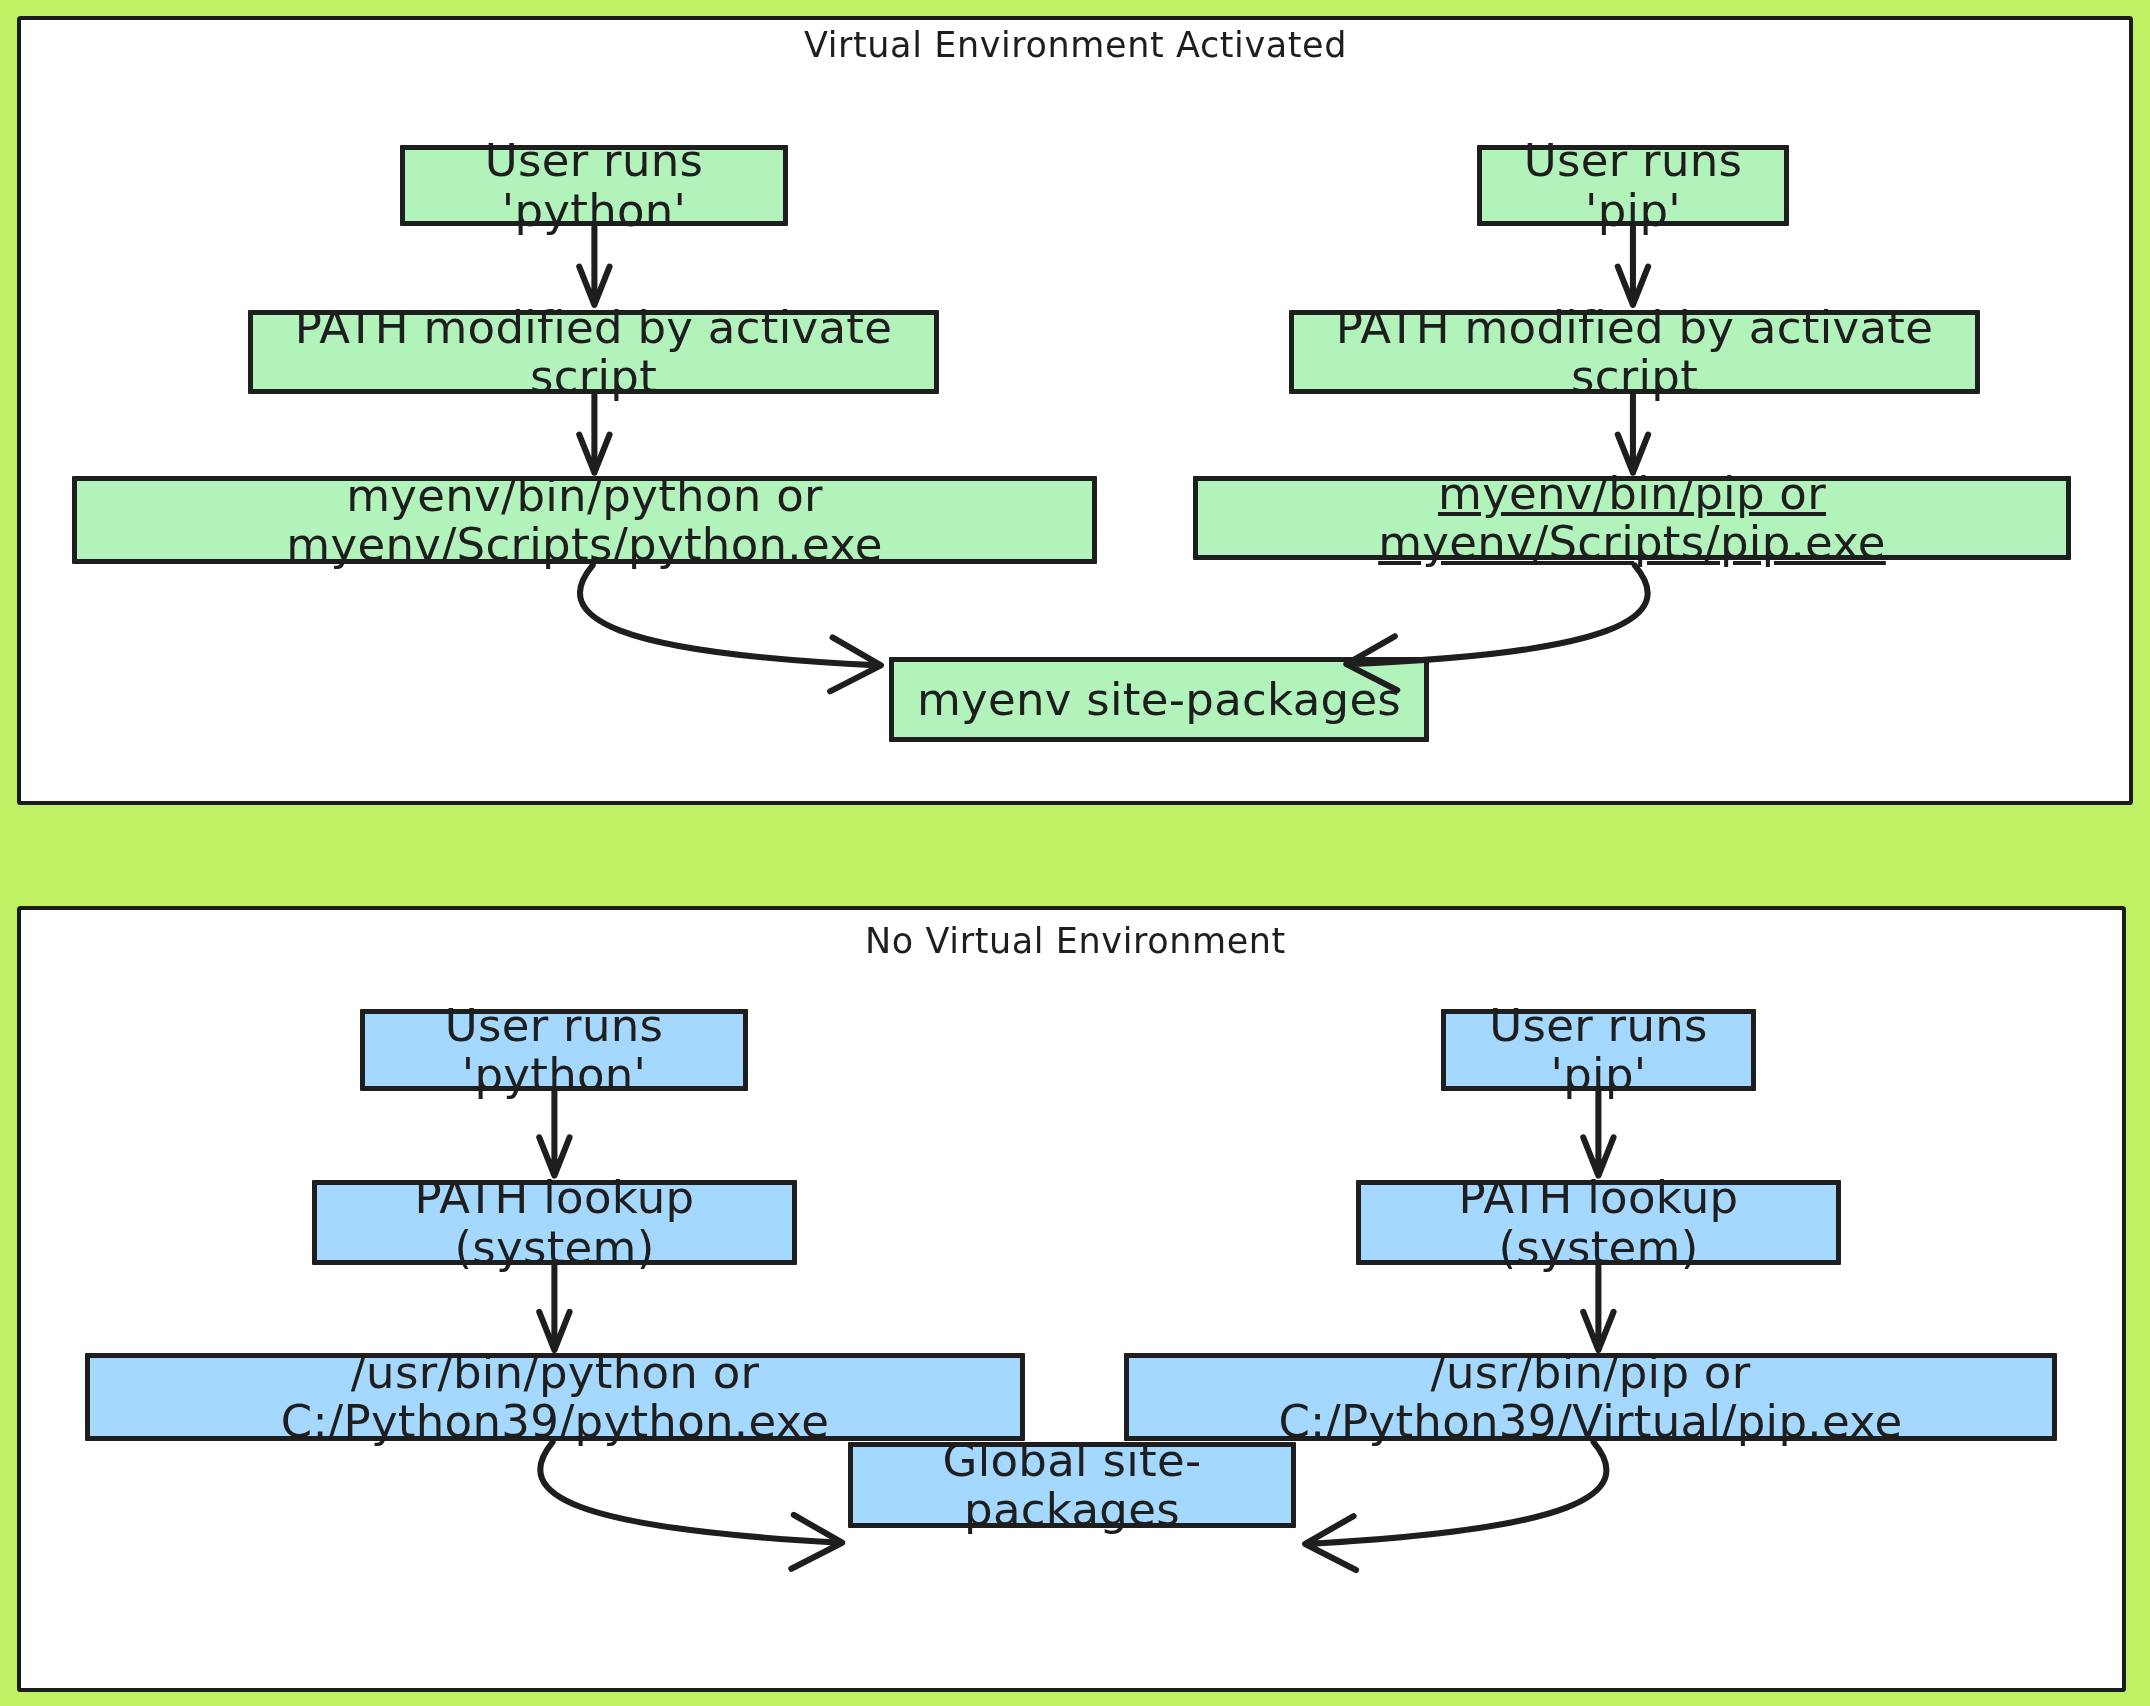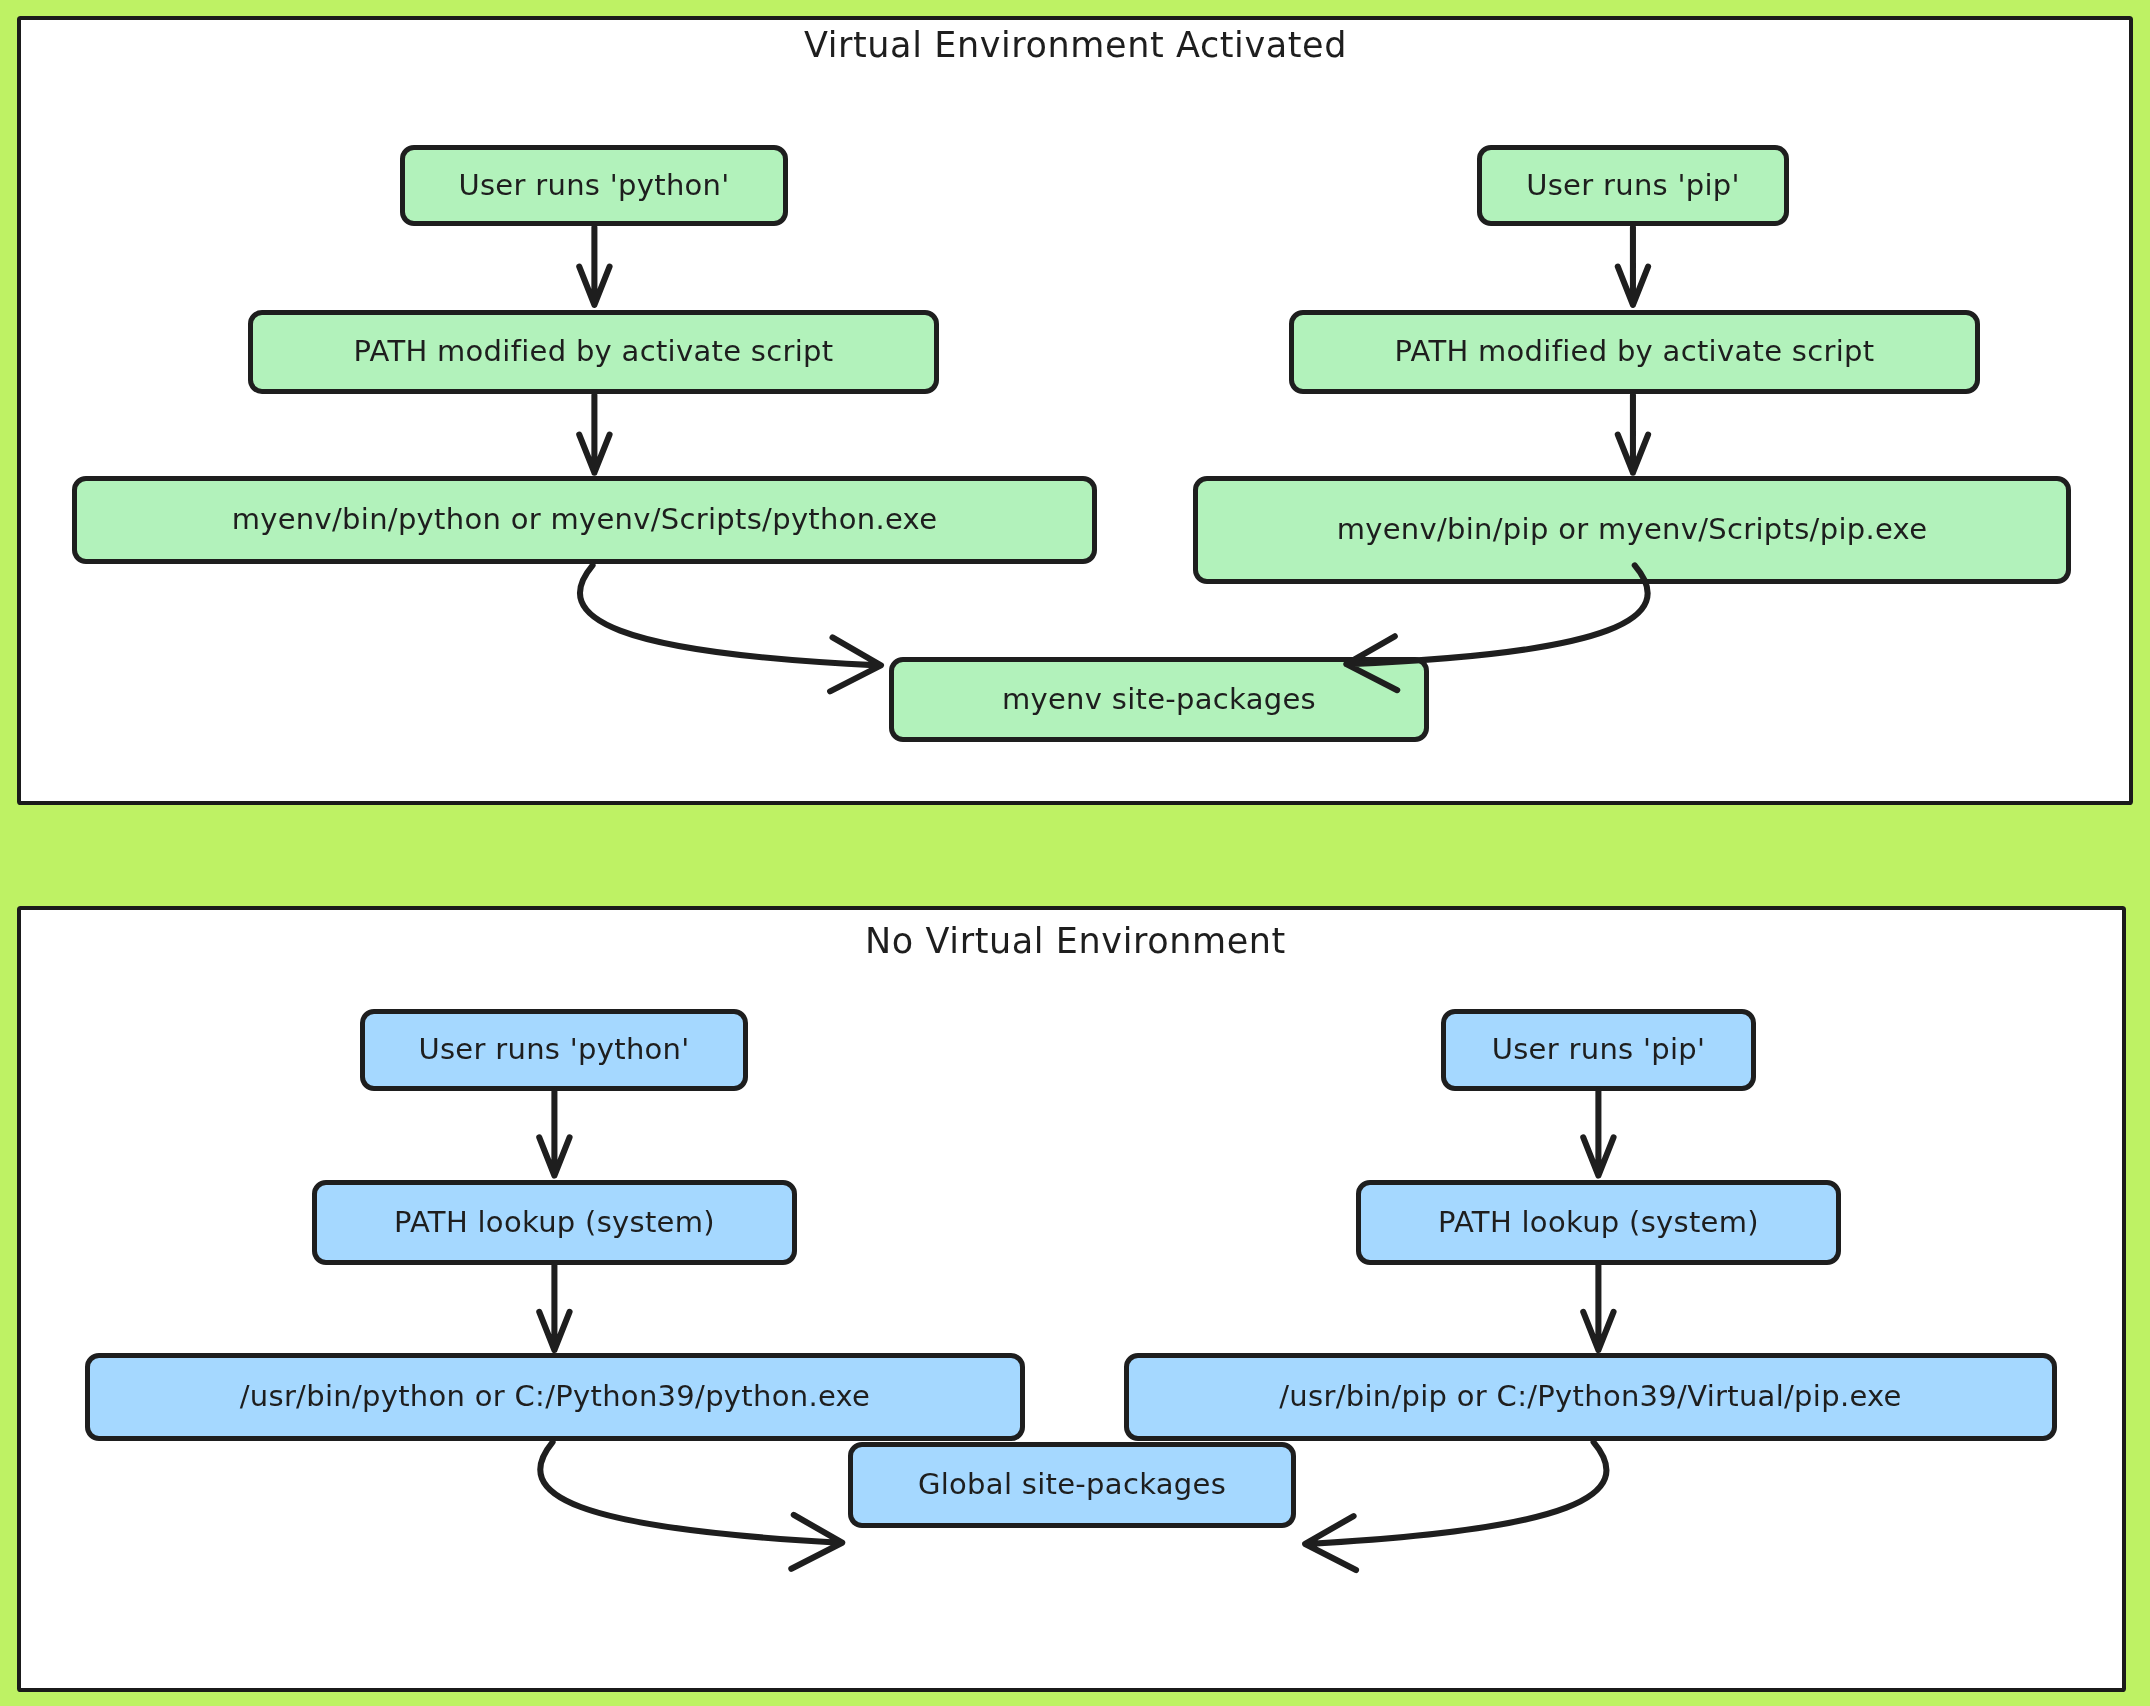--- a/index.html
+++ b/index.html
@@ -2,42 +2,42 @@
 <html style="font-size:9.7px"><head>
 <meta charset="utf-8">
 <style>
   html,body{margin:0;padding:0;background:#ffffff;}
   .canvas{position:relative;width:2151px;height:1707px;background:#bef264;
           font-family:"DejaVu Sans","Liberation Sans",sans-serif;color:#1e1e1e;overflow:hidden;}
   .panel{position:absolute;border:4.8px solid #1b1b1b;border-radius:3.6px;background:#ffffff;box-sizing:border-box;}
   .panel-title{position:absolute;left:0;width:2151px;text-align:center;font-size:35px;
                letter-spacing:0.6px;color:#1e1e1e;}
   .node{position:absolute;display:flex;align-items:center;justify-content:center;text-align:center;
-        font-size:29px;letter-spacing:0.3px;border:5.5px solid #1e1e1e;border-radius:14px;
+        font-size:45px;letter-spacing:0.3px;border:5.5px solid #1e1e1e;border-radius:1px;
         box-sizing:border-box;color:#1e1e1e;line-height:1.1;padding:0 17px;}
   .node.green{background:#b2f2bb;}
   .node.blue{background:#a5d8ff;}
   svg.edges{position:absolute;left:0;top:0;width:2151px;height:1707px;pointer-events:none;}
   path.edge{fill:none;stroke:#1e1e1e;stroke-width:10;stroke-linecap:round;stroke-linejoin:round;}
 </style>
 </head>
 <body>
 
 <div class="canvas">
 
   <div class="panel" style="left:17px;top:16.4px;width:2116px;height:789px;"></div>
   <div class="panel-title" style="top:25.4px;">Virtual Environment Activated</div>
 
   <div class="node green" style="left:400px;top:145px;width:388px;height:81px;">User runs 'python'</div>
   <div class="node green" style="left:248px;top:310px;width:691px;height:84px;">PATH modified by activate script</div>
   <div class="node green" style="left:72px;top:476px;width:1025px;height:88px;">myenv/bin/python or myenv/Scripts/python.exe</div>
 
   <div class="node green" style="left:1477px;top:145px;width:312px;height:81px;">User runs 'pip'</div>
   <div class="node green" style="left:1289px;top:310px;width:691px;height:84px;">PATH modified by activate script</div>
-  <div class="node green" style="left:1193px;top:476px;width:878px;height:108px;">myenv/bin/pip or myenv/Scripts/pip.exe</div>
+  <div class="node green" style="left:1193px;top:476px;width:878px;height:84px;text-decoration:underline;">myenv/bin/pip or myenv/Scripts/pip.exe</div>
 
   <div class="node green" style="left:889px;top:657px;width:540px;height:85px;">myenv site-packages</div>
 
   <div class="panel" style="left:17px;top:906px;width:2109px;height:786px;"></div>
   <div class="panel-title" style="top:921px;">No Virtual Environment</div>
 
   <div class="node blue" style="left:360px;top:1009px;width:388px;height:82px;">User runs 'python'</div>
   <div class="node blue" style="left:312px;top:1180px;width:485px;height:85px;">PATH lookup (system)</div>
   <div class="node blue" style="left:85px;top:1353px;width:940px;height:88px;">/usr/bin/python or C:/Python39/python.exe</div>
 

